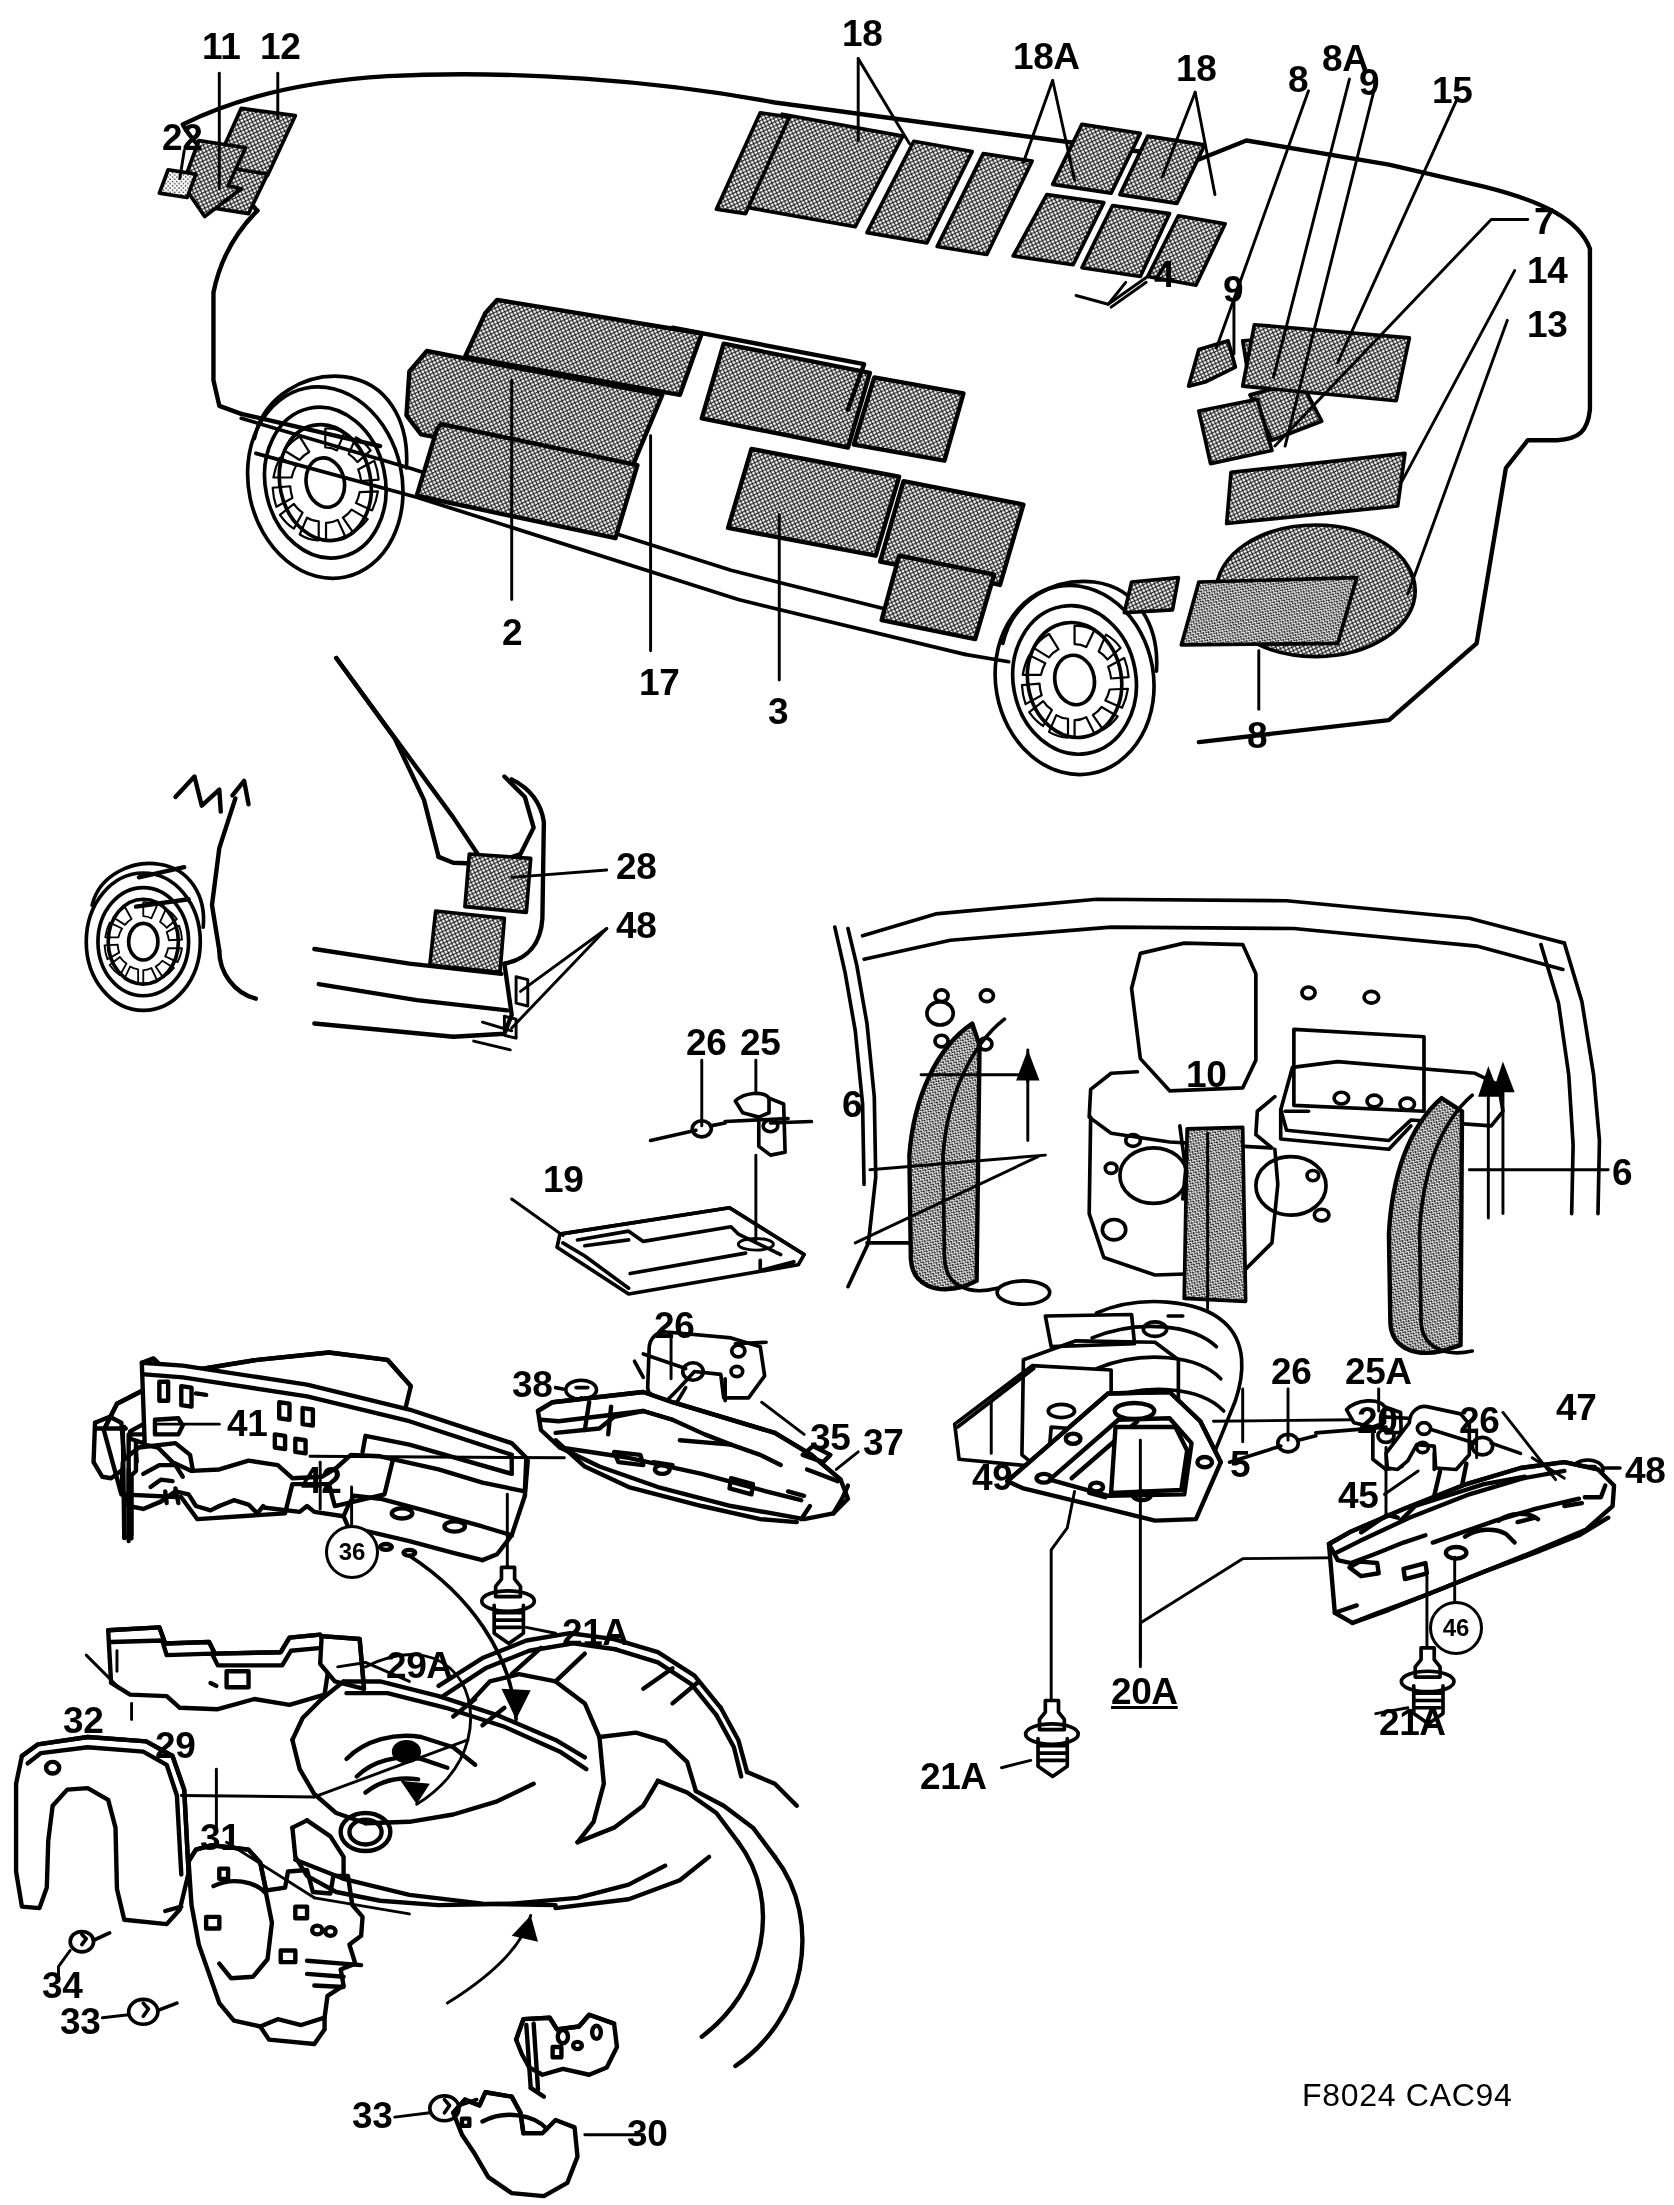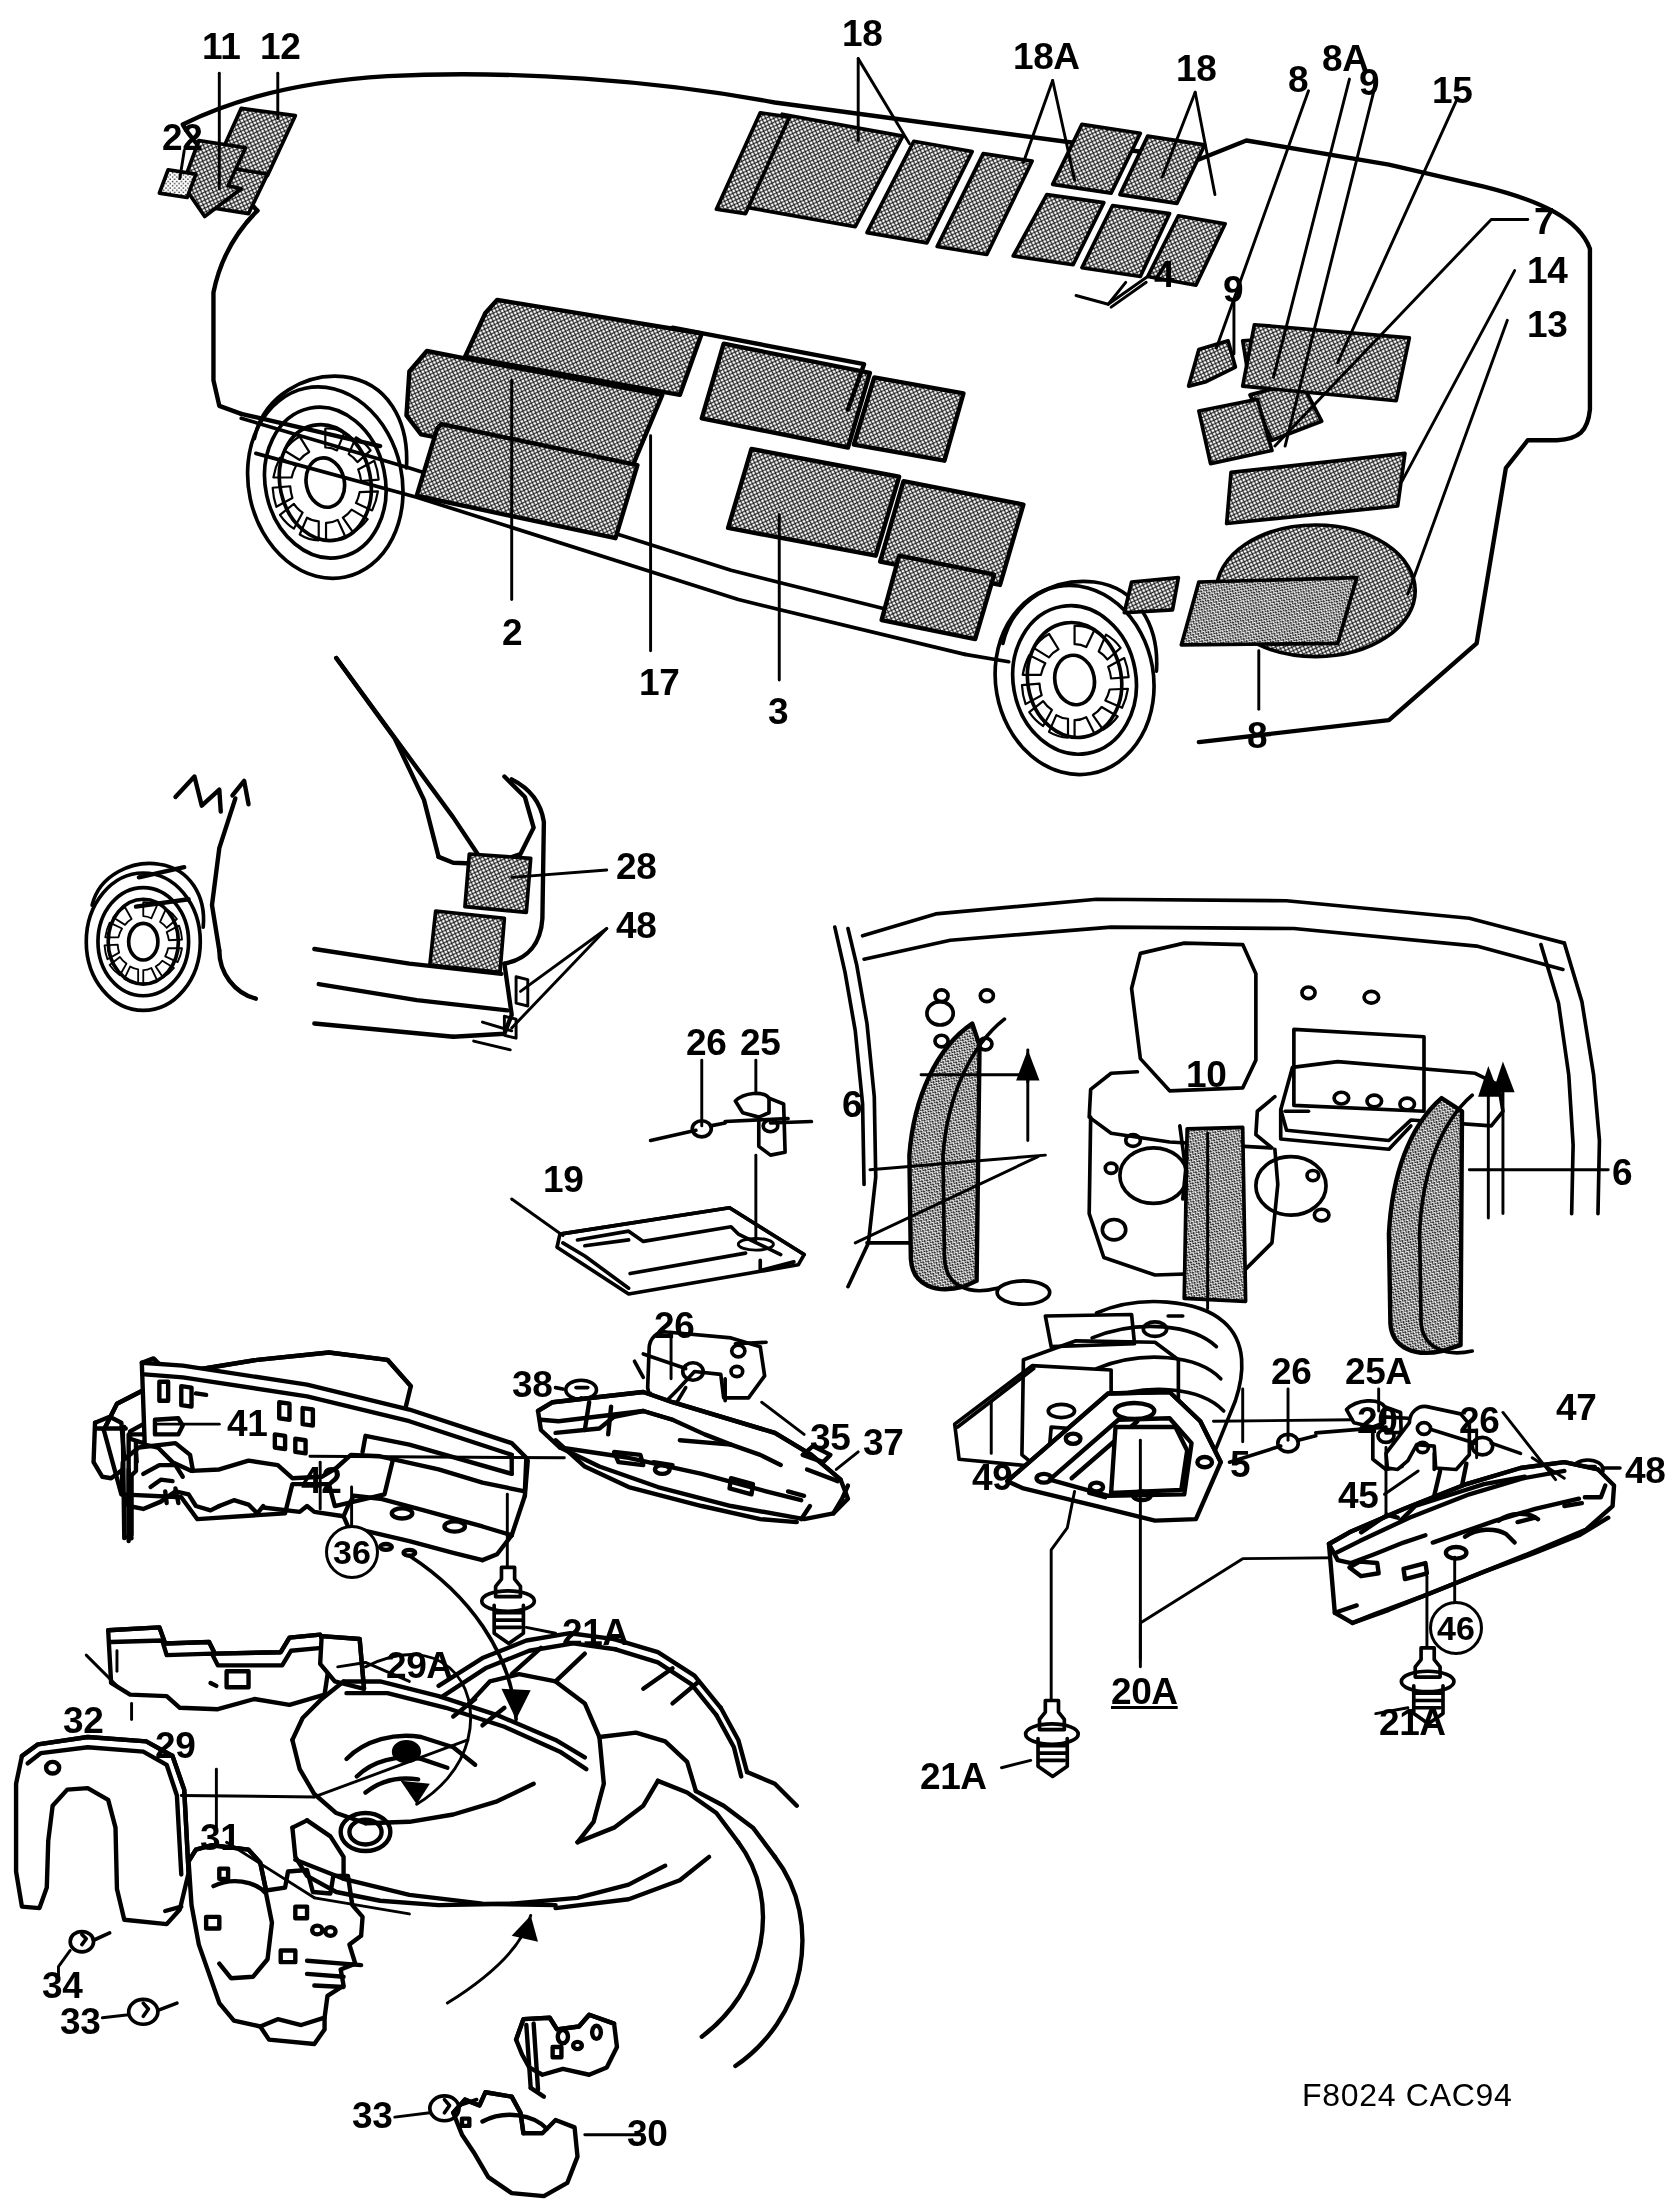--- a/index.html
+++ b/index.html
@@ -22,21 +22,21 @@
     letter-spacing:-0.4px;
   }
   .cal-lg{font-size:37px;}
   .circle-num{
     position:absolute;
     border:3.7px solid #000;
     border-radius:50%;
     width:54px;height:54px;
     display:flex;align-items:center;justify-content:center;
     font-family:"Liberation Sans", sans-serif;
-    font-weight:700;font-size:34px;color:#000;
+    font-weight:700;font-size:24px;color:#000;
     box-sizing:border-box;
     background:#fff;
   }
   .docid{
     position:absolute;
     font-family:"Liberation Sans", sans-serif;
     font-size:32px;
     font-weight:400;
     letter-spacing:0.7px;
     color:#000;

